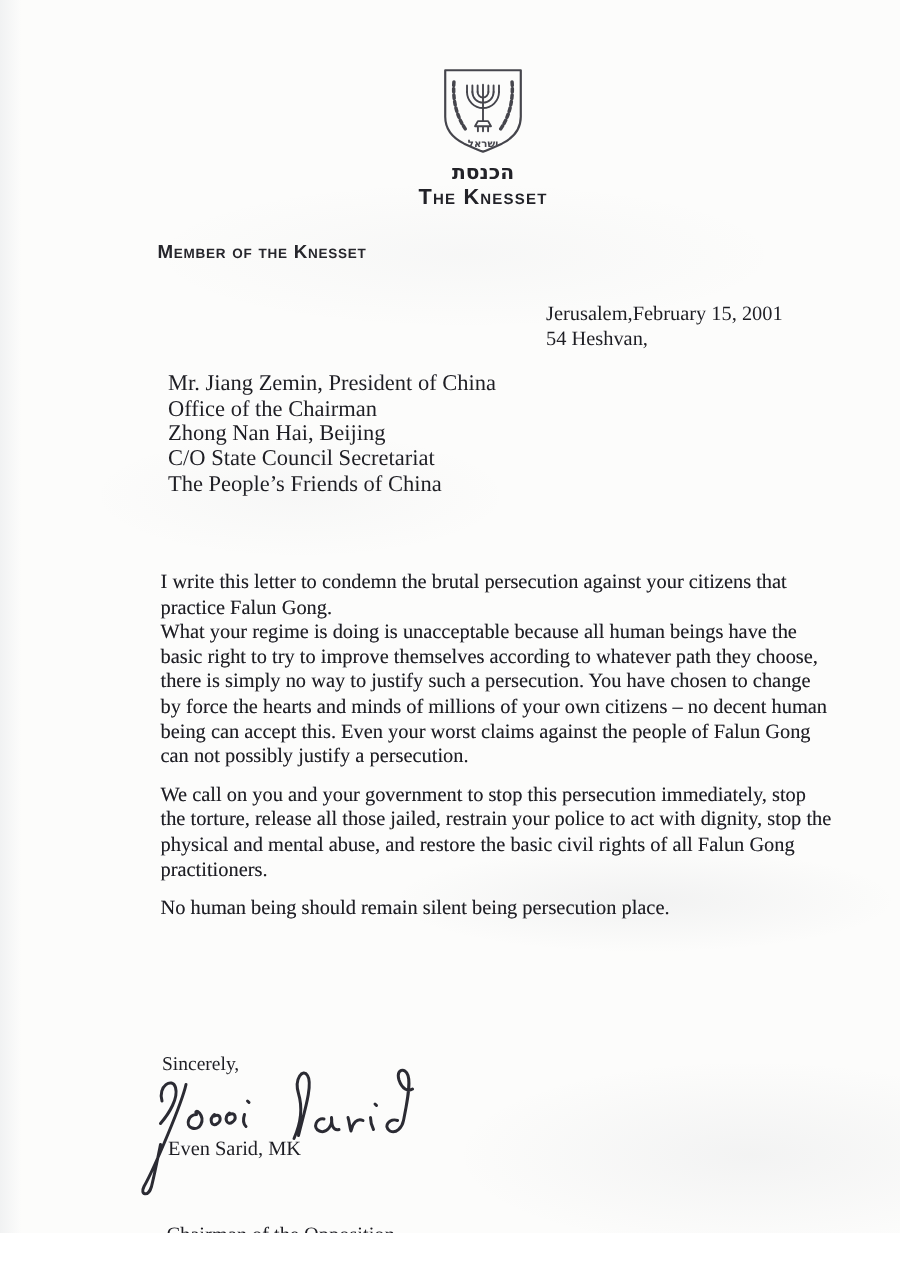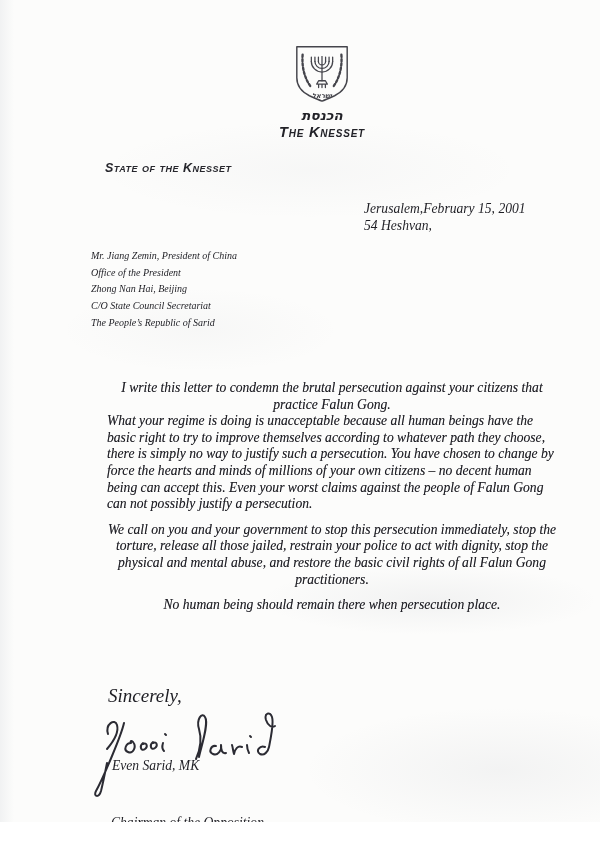--- a/index.html
+++ b/index.html
@@ -3,21 +3,20 @@
 <meta charset="utf-8">
 <style>
   html, body { margin: 0; padding: 0; background: #ffffff; }
   .page {
     position: relative;
     width: 600px; height: 822px;
     background: #fcfcfb;
     overflow: hidden;
     font-family: "Liberation Serif", serif;
     color: #1e1e24;
-    font-style: italic;
   }
   
   .page::before {
     content: "";
     position: absolute; inset: 0;
     pointer-events: none;
     background:
       radial-gradient(240px 50px at 430px 600px, rgba(120,126,138,0.08), transparent 70%),
       radial-gradient(300px 70px at 310px 170px, rgba(120,126,138,0.04), transparent 70%),
       radial-gradient(280px 90px at 500px 770px, rgba(120,126,138,0.07), transparent 70%),
@@ -44,34 +43,34 @@
     position: absolute; left: 105px; top: 161px;
     font-family: "Liberation Sans", sans-serif;
     font-variant: small-caps;
     font-weight: 700; font-size: 12.5px; letter-spacing: 0.5px; color: #26262c;
   }
   .dateline {
     position: absolute; left: 364px; top: 201px;
     font-size: 13.6px; line-height: 16.6px;
   }
   .recipient {
-    position: absolute; left: 91px; top: 248px;
-    font-size: 10px; line-height: 16.7px;
+    position: absolute; left: 112px; top: 248px;
+    font-size: 15px; line-height: 16.7px;
   }
   .body-text {
     position: absolute; left: 107px; top: 375px; width: 450px;
     font-size: 13.6px; line-height: 16.6px;
     text-shadow: 0 0 0.4px rgba(25,25,35,0.45);
   }
   .body-text p { margin: 0; }
-  .gap-s { margin-top: 5px !important; text-align: center; }
-  .gap-m { margin-top: 9px !important; text-align: center; }
+  .gap-s { margin-top: 5px !important; }
+  .gap-m { margin-top: 9px !important; }
   .valediction {
-    position: absolute; left: 108px; top: 685px;
-    font-size: 19px;
+    position: absolute; left: 108px; top: 701px;
+    font-size: 13px;
   }
   .signer-name  { position: absolute; left: 112px; top: 758px; font-size: 13.6px; }
   .signer-title { position: absolute; left: 111px; top: 775px; font-size: 13.6px; margin-top: 40px; }
   .signature { position: absolute; left: 86px; top: 706px; }
   .recipient div, .dateline div { white-space: nowrap; }
 </style>
 </head>
 <body>
 
 <div class="page">
@@ -88,40 +87,40 @@
         <path d="M31.5 40 L29.5 43.5 L40.5 43.5 L38.5 40 Z M31.5 43.5 L31.5 47 M35 43.5 L35 47 M38.5 43.5 L38.5 47"></path>
         <path d="M15 13 Q13.5 33 24 47" stroke-width="2.4" stroke-dasharray="2.4 2.1"></path>
         <path d="M55 13 Q56.5 33 46 47" stroke-width="2.4" stroke-dasharray="2.4 2.1"></path>
       </g>
       <text x="35" y="57.5" text-anchor="middle" font-size="7" font-weight="bold" fill="#45454c" font-family="'DejaVu Sans',sans-serif">ישראל</text>
     </svg>
     <div class="heb">הכנסת</div>
     <div class="eng">The Knesset</div>
   </header>
 
-  <div class="member">State of the Knesset</div>
+  <div class="member">Member of the Knesset</div>
 
   <div class="dateline">
     <div>Jerusalem,February 15, 2001</div>
     <div>54 Heshvan,</div>
   </div>
 
   <div class="recipient">
     <div>Mr. Jiang Zemin, President of China</div>
-    <div>Office of the President</div>
+    <div>Office of the Chairman</div>
     <div>Zhong Nan Hai, Beijing</div>
     <div>C/O State Council Secretariat</div>
-    <div>The People’s Republic of Sarid</div>
+    <div>The People’s Friends of China</div>
   </div>
 
   <div class="body-text">
     <p class="gap-s">I write this letter to condemn the brutal persecution against your citizens that practice Falun Gong.</p>
     <p>What your regime is doing is unacceptable because all human beings have the basic right to try to improve themselves according to whatever path they choose, there is simply no way to justify such a persecution. You have chosen to change by force the hearts and minds of millions of your own citizens – no decent human being can accept this. Even your worst claims against the people of Falun Gong can not possibly justify a persecution.</p>
     <p class="gap-m">We call on you and your government to stop this persecution immediately, stop the torture, release all those jailed, restrain your police to act with dignity, stop the physical and mental abuse, and restore the basic civil rights of all Falun Gong practitioners.</p>
-    <p class="gap-m">No human being should remain there when persecution place.</p>
+    <p class="gap-m">No human being should remain silent being persecution place.</p>
   </div>
 
   <div class="valediction">Sincerely,</div>
 
   <div class="signer-name">Even Sarid, MK</div>
   <div class="signer-title">Chairman of the Opposition</div>
 
   <svg class="signature" viewBox="0 0 190 100" width="190" height="100" aria-hidden="true">
     <g stroke="#2b2b33" fill="none" stroke-width="2" stroke-linecap="round" stroke-linejoin="round">
       <path d="M22 28 C19 18 29 12 31 19 C33 26 27 36 21 43"></path>

